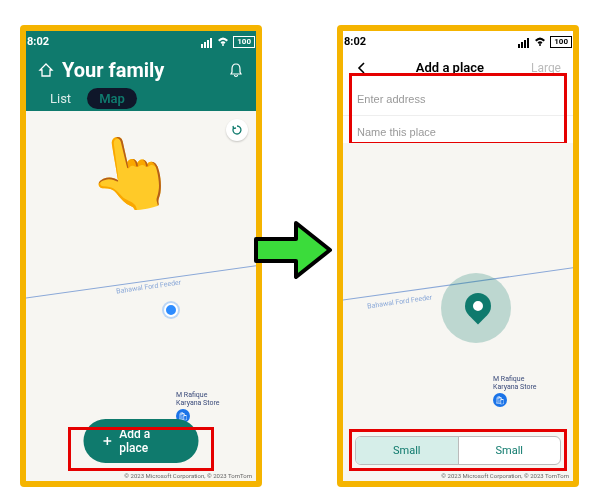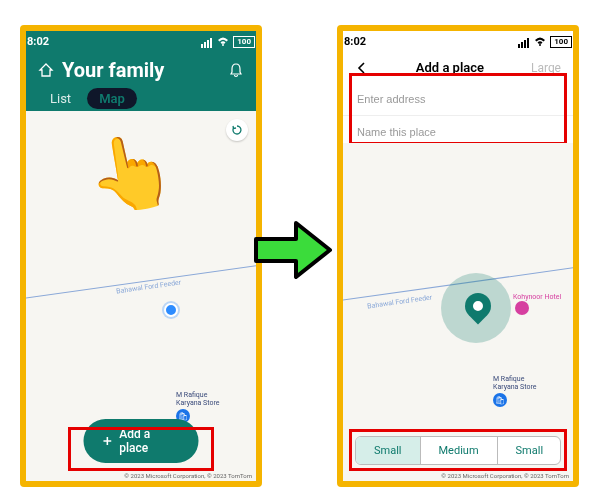--- a/index.html
+++ b/index.html
@@ -146,31 +146,27 @@
       <input class="inp" placeholder="Enter address" style="">
       <input class="inp" placeholder="Name this place" style="">
     </div>
     <div class="red-box" style="left:6px;top:42px;right:6px;height:66px"></div>
     <div class="map-area">
       <div class="map-bg"></div>
       <div class="road-line" style="left:-10px;top:158px;width:260px;transform:rotate(-8deg)"></div>
       <div class="road-label" style="left:24px;top:155px;transform:rotate(-8deg)">Bahawal Ford Feeder</div>
       <div class="geo-circle" style="left:98px;top:130px;width:70px;height:70px"></div>
       <div class="pin" style="left:122px;top:150px"></div>
-      <div class="poi" style="left:170px;top:150px;color:#d63fa0">
-        <span>Kohynoor Hotel</span><span class="poi-pink"></span>
-      </div>
       <div class="poi" style="left:150px;top:232px">
         <div>M Rafique</div>
         <div>Karyana Store</div>
         <div class="poi-dot">🛍</div>
       </div>
       <div class="size-seg">
         <div class="seg-btn sel">Small</div>
-        <div class="seg-btn">Medium</div>
         <div class="seg-btn">Small</div>
       </div>
       <div class="attrib">© 2023 Microsoft Corporation, © 2023 TomTom</div>
       <div class="red-box" style="left:6px;bottom:10px;right:6px;height:36px"></div>
     </div>
   </div>
 
 </div>
 
 </body></html>

